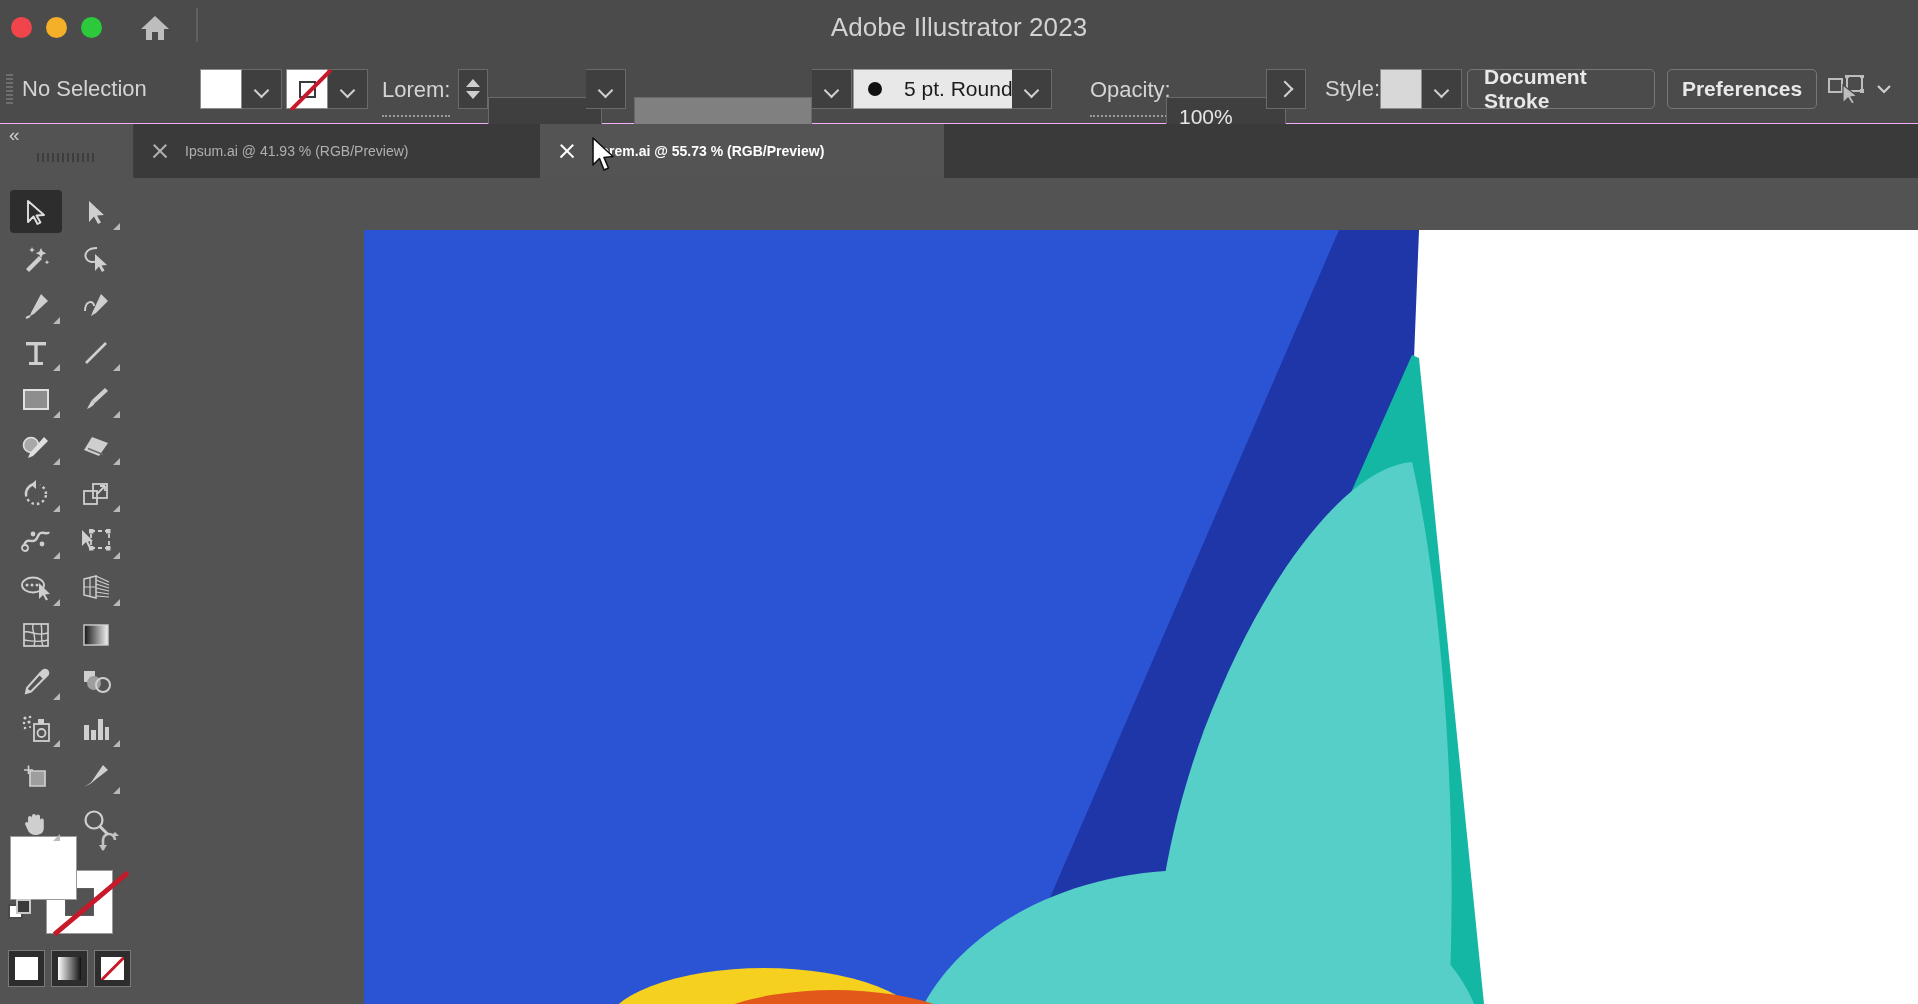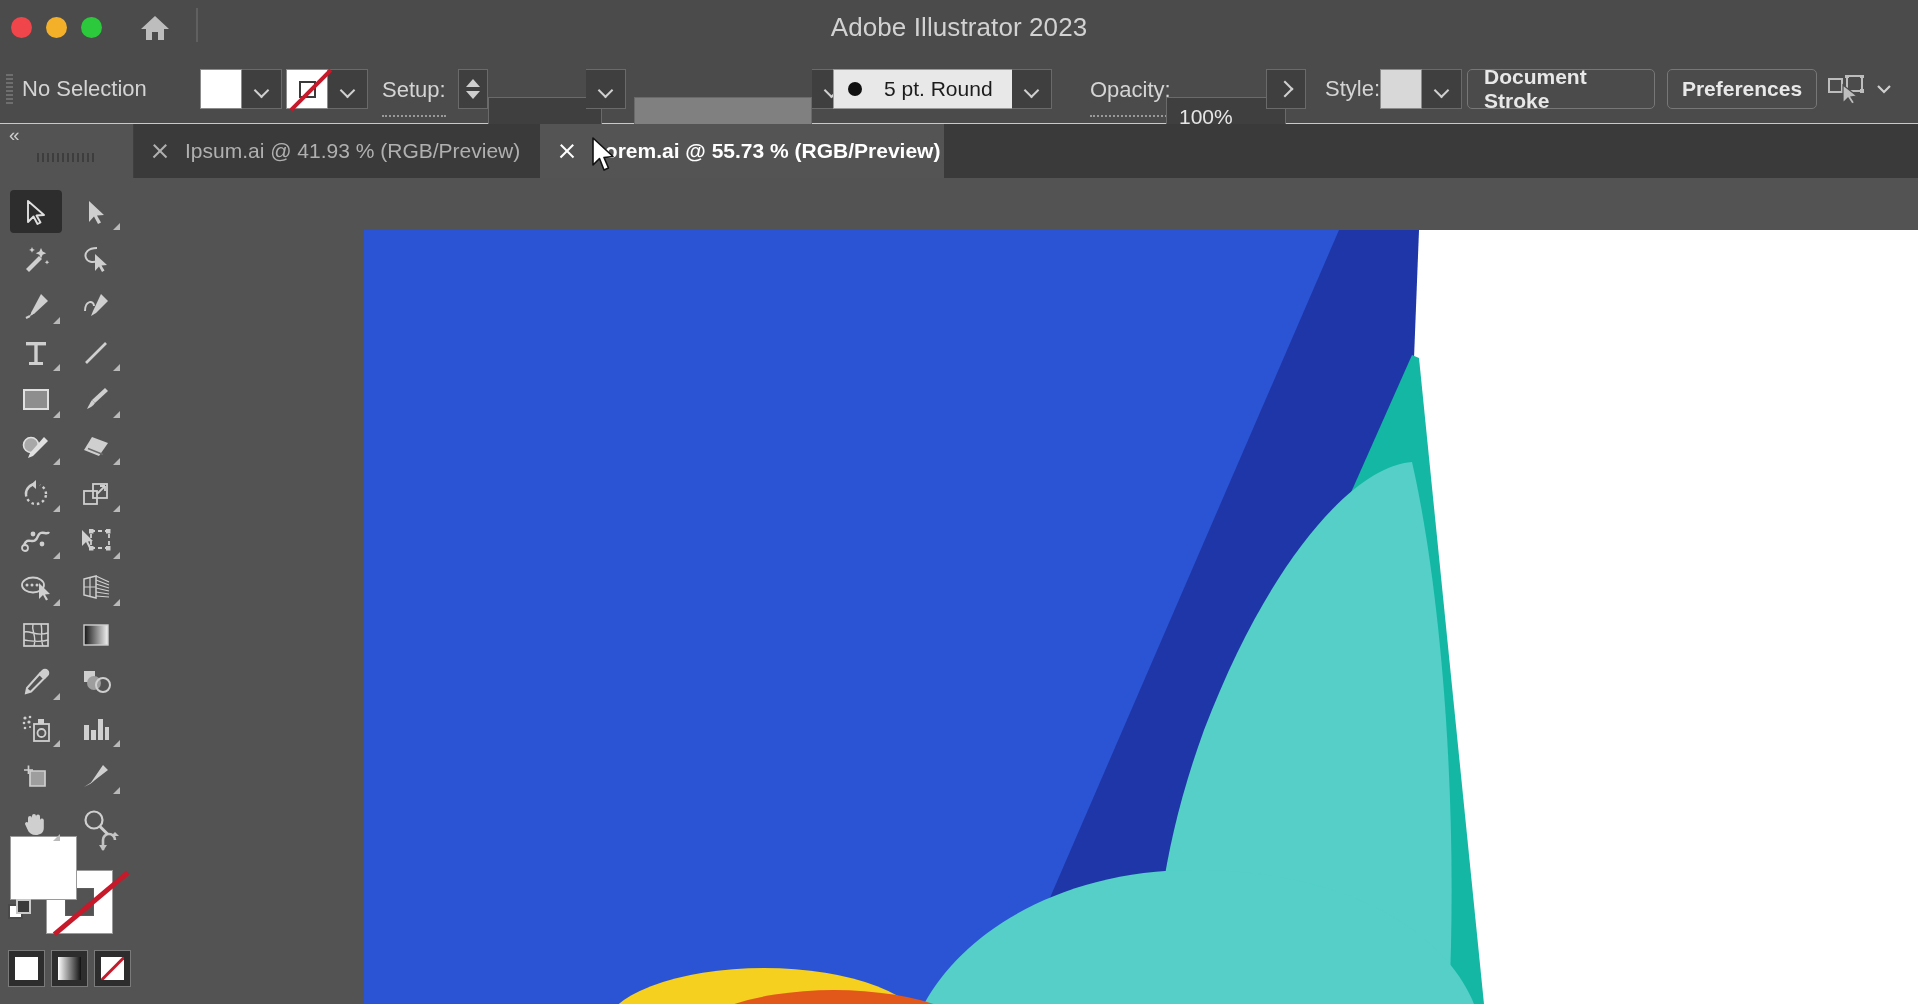--- a/index.html
+++ b/index.html
@@ -251,21 +251,21 @@
   .tabbar {
     position: absolute;
     left: 133px; top: 124px;
     width: 1785px; height: 54px;
     background: #3a3a3a;
   }
   .tab {
     position: absolute;
     top: 0; height: 54px;
     display: flex; align-items: center;
-    font-size: 21px;
+    font-size: 14px;
     box-sizing: border-box;
   }
   .tab.inactive { background: #3a3a3a; color: #b0b0b0; }
   .tab.active   { background: #545454; color: #ffffff; font-weight: bold; }
   .tab-close {
     width: 18px; height: 18px;
     margin: 0 16px 0 18px;
     position: relative;
     flex: none;
   }
@@ -469,38 +469,38 @@
 
     <div class="swatch-group" style="left:286px;">
       <div class="swatch-box swatch-none">
         <span class="swatch-inner-sq"></span>
       </div>
       <div class="chev-btn">
         <span class="chev"></span>
       </div>
     </div>
 
-    <div class="cb-label dotted" style="left:382px;">Setup:</div>
+    <div class="cb-label dotted" style="left:382px;">Lorem:</div>
 
     <div class="stepper" style="left:458px;">
       <span class="arrow-up"></span>
       <span class="arrow-dn"></span>
     </div>
 
     <div class="field" style="left:488px; width:114px;" title=""></div>
     <div class="chev-btn" style="position:absolute; left:586px; top:14px;">
       <span class="chev"></span>
     </div>
 
     <div class="field gray-fill" style="left:634px; width:178px;"></div>
     <div class="chev-btn" style="position:absolute; left:812px; top:14px;">
       <span class="chev"></span>
     </div>
 
-    <div class="brushbox" style="left:833px; width:191px;text-align:right;">
+    <div class="brushbox" style="left:853px; width:191px;text-align:right;">
       <span class="brush-dot"></span>
       <span>5 pt. Round</span>
     </div>
     <div class="chev-btn" style="position:absolute; left:1012px; top:14px;">
       <span class="chev"></span>
     </div>
 
     <div class="cb-label dotted" style="left:1090px;">Opacity:</div>
 
     <div class="field" style="left:1166px; width:120px;">100%</div>

